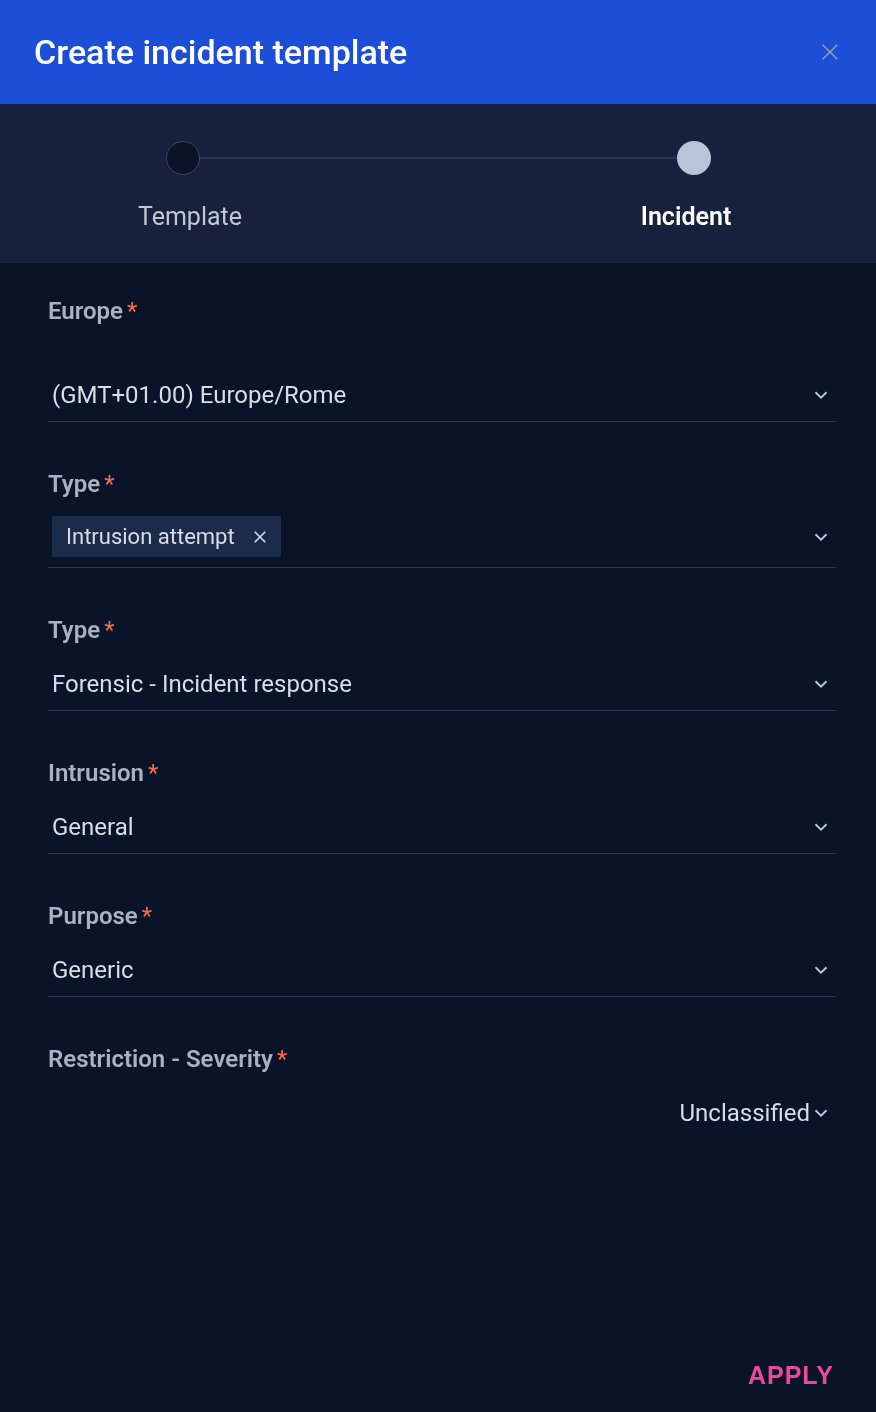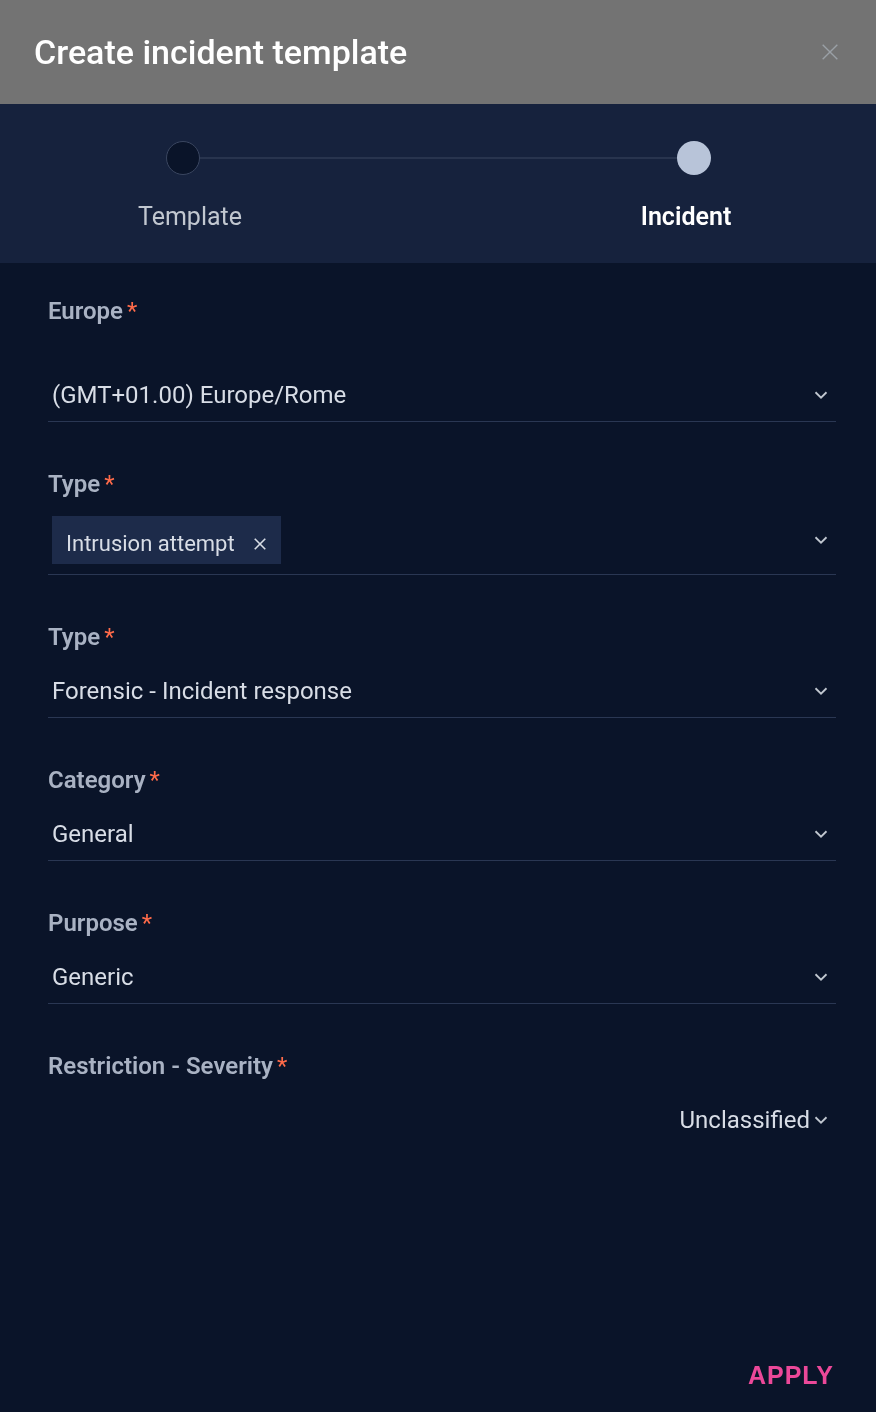--- a/index.html
+++ b/index.html
@@ -9,21 +9,21 @@
     background: #0a1429;
     font-family: -apple-system, BlinkMacSystemFont, "Segoe UI", Roboto, Helvetica, Arial, sans-serif;
     color: #e8eaed;
     overflow: hidden;
   }
   .header {
     display: flex;
     align-items: center;
     justify-content: space-between;
     padding: 32px 32px 32px 34px;
-    background: #737373;
+    background: #1d4ed8;
   }
   .header-title {
     font-size: 34px;
     font-weight: 500;
     color: #ffffff;
   }
   .close-btn {
     width: 28px;
     height: 28px;
     display: flex;
@@ -120,21 +120,21 @@
     align-items: center;
     justify-content: space-between;
     border-bottom: 1px solid #2a3753;
     padding: 0 4px 10px 4px;
     cursor: pointer;
   }
   .chip {
     display: inline-flex;
     align-items: center;
     background: #1d2b4a;
-    padding: 15px 12px 8px 14px;
+    padding: 8px 12px 8px 14px;
     font-size: 22px;
     color: #d8dde6;
     gap: 16px;
   }
   .chip-x {
     width: 18px;
     height: 18px;
     color: #d8dde6;
     cursor: pointer;
   }
@@ -221,21 +221,21 @@
     <div class="select">
       <span class="select-value">Forensic - Incident response</span>
       <svg class="chevron" viewBox="0 0 24 24" fill="none" stroke="currentColor" stroke-width="2">
           <polyline points="6 9 12 15 18 9"></polyline>
         </svg>
     </div>
   </div>
 
   <div class="field">
     <div class="field-label">
-      <span>Category</span><span class="req">*</span>
+      <span>Intrusion</span><span class="req">*</span>
     </div>
     <div class="select">
       <span class="select-value">General</span>
       <svg class="chevron" viewBox="0 0 24 24" fill="none" stroke="currentColor" stroke-width="2">
           <polyline points="6 9 12 15 18 9"></polyline>
         </svg>
     </div>
   </div>
 
   <div class="field">

